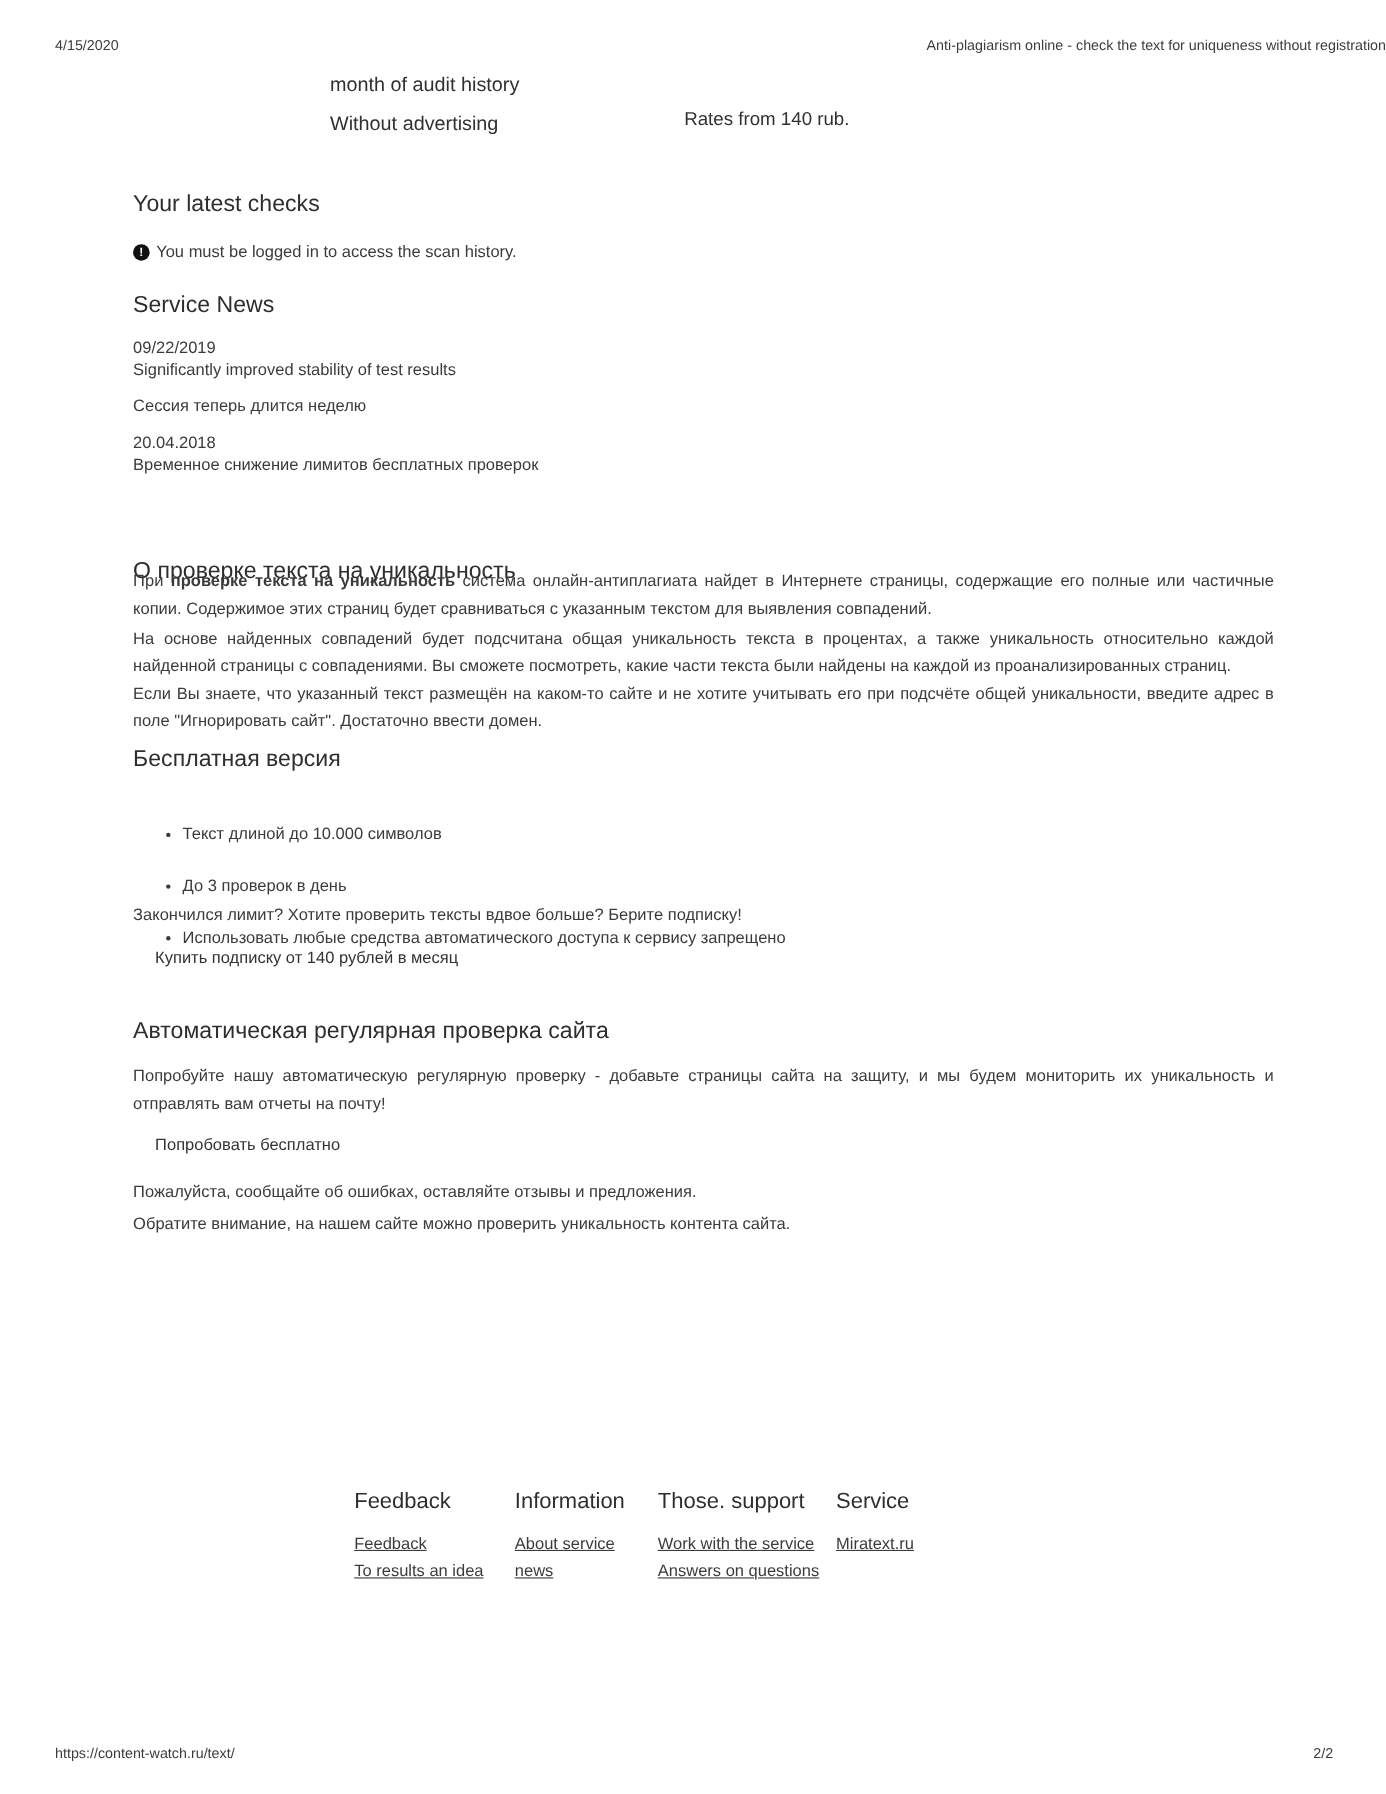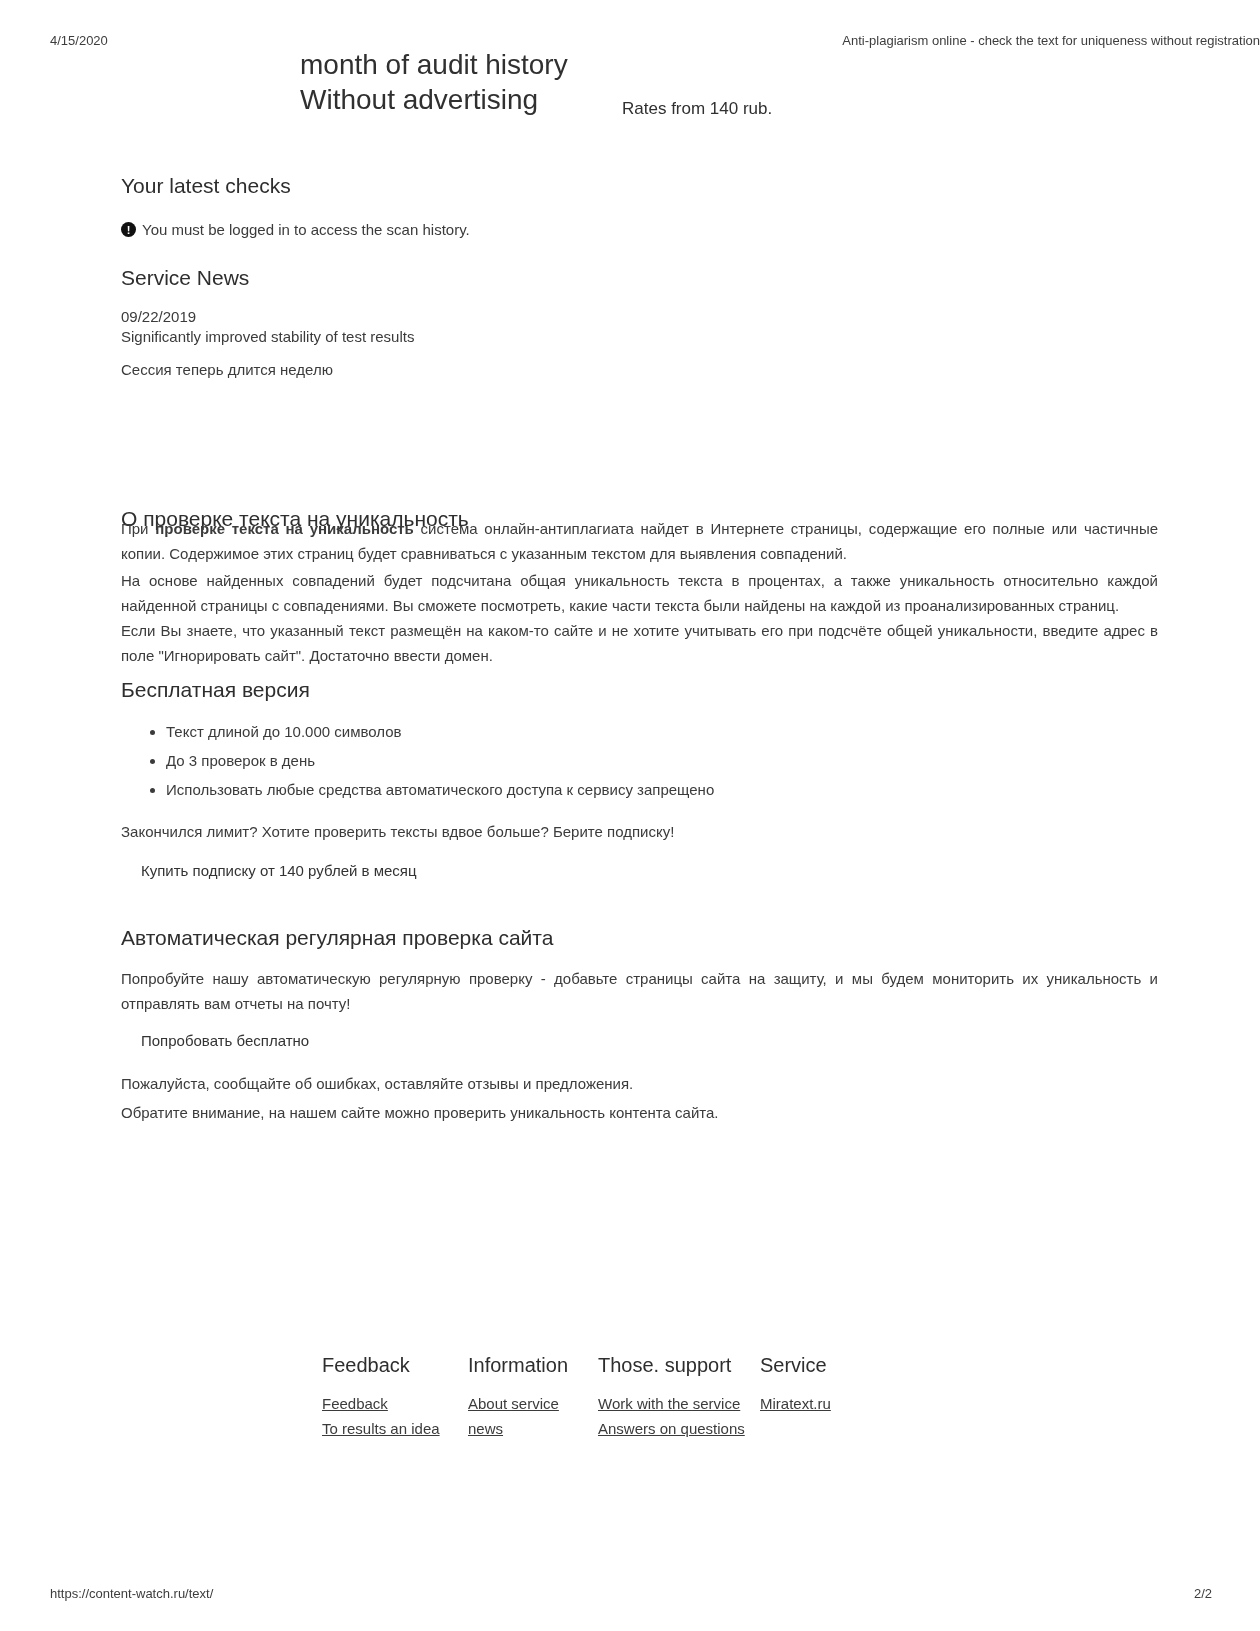--- a/index.html
+++ b/index.html
@@ -7,21 +7,21 @@
     width:1260px;height:1631px;position:relative;background:#ffffff;
     font-family:"Liberation Sans","DejaVu Sans",sans-serif;
     color:#3b3b3b;-webkit-font-smoothing:antialiased;
   }
   
   .print-date{position:absolute;top:33px;left:50px;font-size:13px;color:#3d3d3d;}
   .print-title{position:absolute;top:33px;left:0;right:0;text-align:right;font-size:13px;color:#3d3d3d;}
   .print-footer{position:absolute;top:1586px;left:50px;right:48px;display:flex;justify-content:space-between;font-size:13px;color:#3d3d3d;}
 
   
-  .promo{position:absolute;left:300px;top:47px;font-size:28px;line-height:35px;color:#303030;}
+  .promo{position:absolute;left:300px;top:60px;font-size:18px;line-height:35px;color:#303030;}
   .promo-rates{position:absolute;left:622px;top:99px;font-size:17px;color:#303030;}
 
   
   .content{position:absolute;left:121px;top:0;width:1037px;font-size:15px;}
   .content > *{position:absolute;left:0;width:100%;margin:0;box-sizing:border-box;}
   h2{font-size:21px;font-weight:400;color:#2e2e2e;margin:0;}
   .h-latest{top:174px;}
   .warning-line{top:221px;display:flex;align-items:center;}
   .warn-icon{display:inline-flex;align-items:center;justify-content:center;
     width:15px;height:15px;border-radius:50%;background:#111;color:#fff;
@@ -29,21 +29,21 @@
   .warn-icon::after{content:"!";}
   .h-news{top:266px;}
   .news-list{top:307px;}
   .news-item{margin-bottom:13px;line-height:20px;}
   .h-about{top:475px;margin-top:32px;}
   .p-about1{top:516px;text-align:justify;line-height:25px;}
   .p-about2{top:568px;text-align:justify;line-height:25px;}
   .p-about3{top:618px;text-align:justify;line-height:25px;}
   .h-free{top:678px;}
   .free-bullets{top:722px;padding-left:45px;list-style:disc;}
-  .free-bullets li{margin-bottom:9px;line-height:20px;}
+  .free-bullets li{margin-bottom:9px;line-height:20px;margin-top:27px;}
   .limit-text{top:822px;line-height:20px;}
   .btn-plain{background:none;border:none;padding:0;font:inherit;color:#333;cursor:pointer;text-align:right;}
   .buy-btn{top:862px;left:20px !important;width:auto !important;}
   .h-auto{top:926px;}
   .p-auto1{top:966px;text-align:justify;line-height:25px;}
   .try-btn{top:1032px;left:20px !important;width:auto !important;}
   .p-auto2{top:1074px;line-height:20px;}
   .p-auto3{top:1103px;line-height:20px;}
 
   
@@ -74,20 +74,24 @@
 
   <h2 class="h-news">Service News</h2>
 
   <div class="news-list">
     <div class="news-item">
       <div>09/22/2019</div>
       <div>Significantly improved stability of test results</div>
     </div>
     <div class="news-item">
       <div>Сессия теперь длится неделю</div>
+    </div>
+    <div class="news-item">
+      <div>20.04.2018</div>
+      <div>Временное снижение лимитов бесплатных проверок</div>
     </div>
   </div>
 
   <h2 class="h-about">О проверке текста на уникальность</h2>
 
   <p class="p-about1"><span>При </span><b>проверке текста на уникальность</b><span> система онлайн-антиплагиата найдет в Интернете страницы, содержащие его полные или частичные копии. Содержимое этих страниц будет сравниваться с указанным текстом для выявления совпадений.</span></p>
   <p class="p-about2">На основе найденных совпадений будет подсчитана общая уникальность текста в процентах, а также уникальность относительно каждой найденной страницы с совпадениями. Вы сможете посмотреть, какие части текста были найдены на каждой из проанализированных страниц.</p>
   <p class="p-about3">Если Вы знаете, что указанный текст размещён на каком-то сайте и не хотите учитывать его при подсчёте общей уникальности, введите адрес в поле "Игнорировать сайт". Достаточно ввести домен.</p>
 
   <h2 class="h-free">Бесплатная версия</h2>

